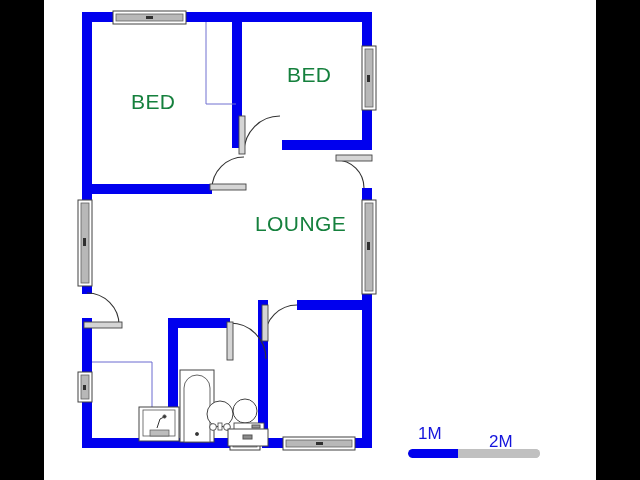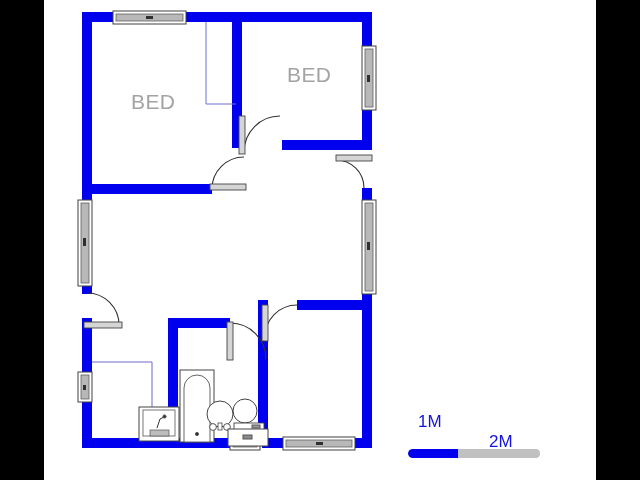--- a/index.html
+++ b/index.html
@@ -30,21 +30,21 @@
   svg.floorplan {
     position: absolute;
     left: 0;
     top: 0;
     width: 640px;
     height: 480px;
     display: block;
   }
   .room-label {
     position: absolute;
-    color: #a3a3a3;
+    color: #15803d;
     font-family: "Liberation Sans", sans-serif;
     font-size: 21px;
     font-weight: 400;
     letter-spacing: 0.4px;
     white-space: nowrap;
     user-select: none;
   }
   .scale-label {
     position: absolute;
     color: #1414dc;
@@ -251,23 +251,24 @@
       </g>
 
     </g>
 
   </svg>
 
   <div class="room-label" style="left:131px; top:90px;">BED</div>
 
   <div class="room-label" style="left:287px; top:63px;">BED</div>
 
-
-
-  <div class="scale-label" style="left:418px; top:412px;text-align:right;">1M</div>
+  <div class="room-label" style="left:255px; top:212px;">LOUNGE</div>
+
+
+  <div class="scale-label" style="left:418px; top:424px;text-align:right;">1M</div>
 
   <div class="scale-label" style="left:489px; top:432px;">2M</div>
 
   <div class="scale-bar-wrap">
     <div class="scale-seg-blue"></div>
     <div class="scale-seg-gray"></div>
   </div>
 
 </div>
 

